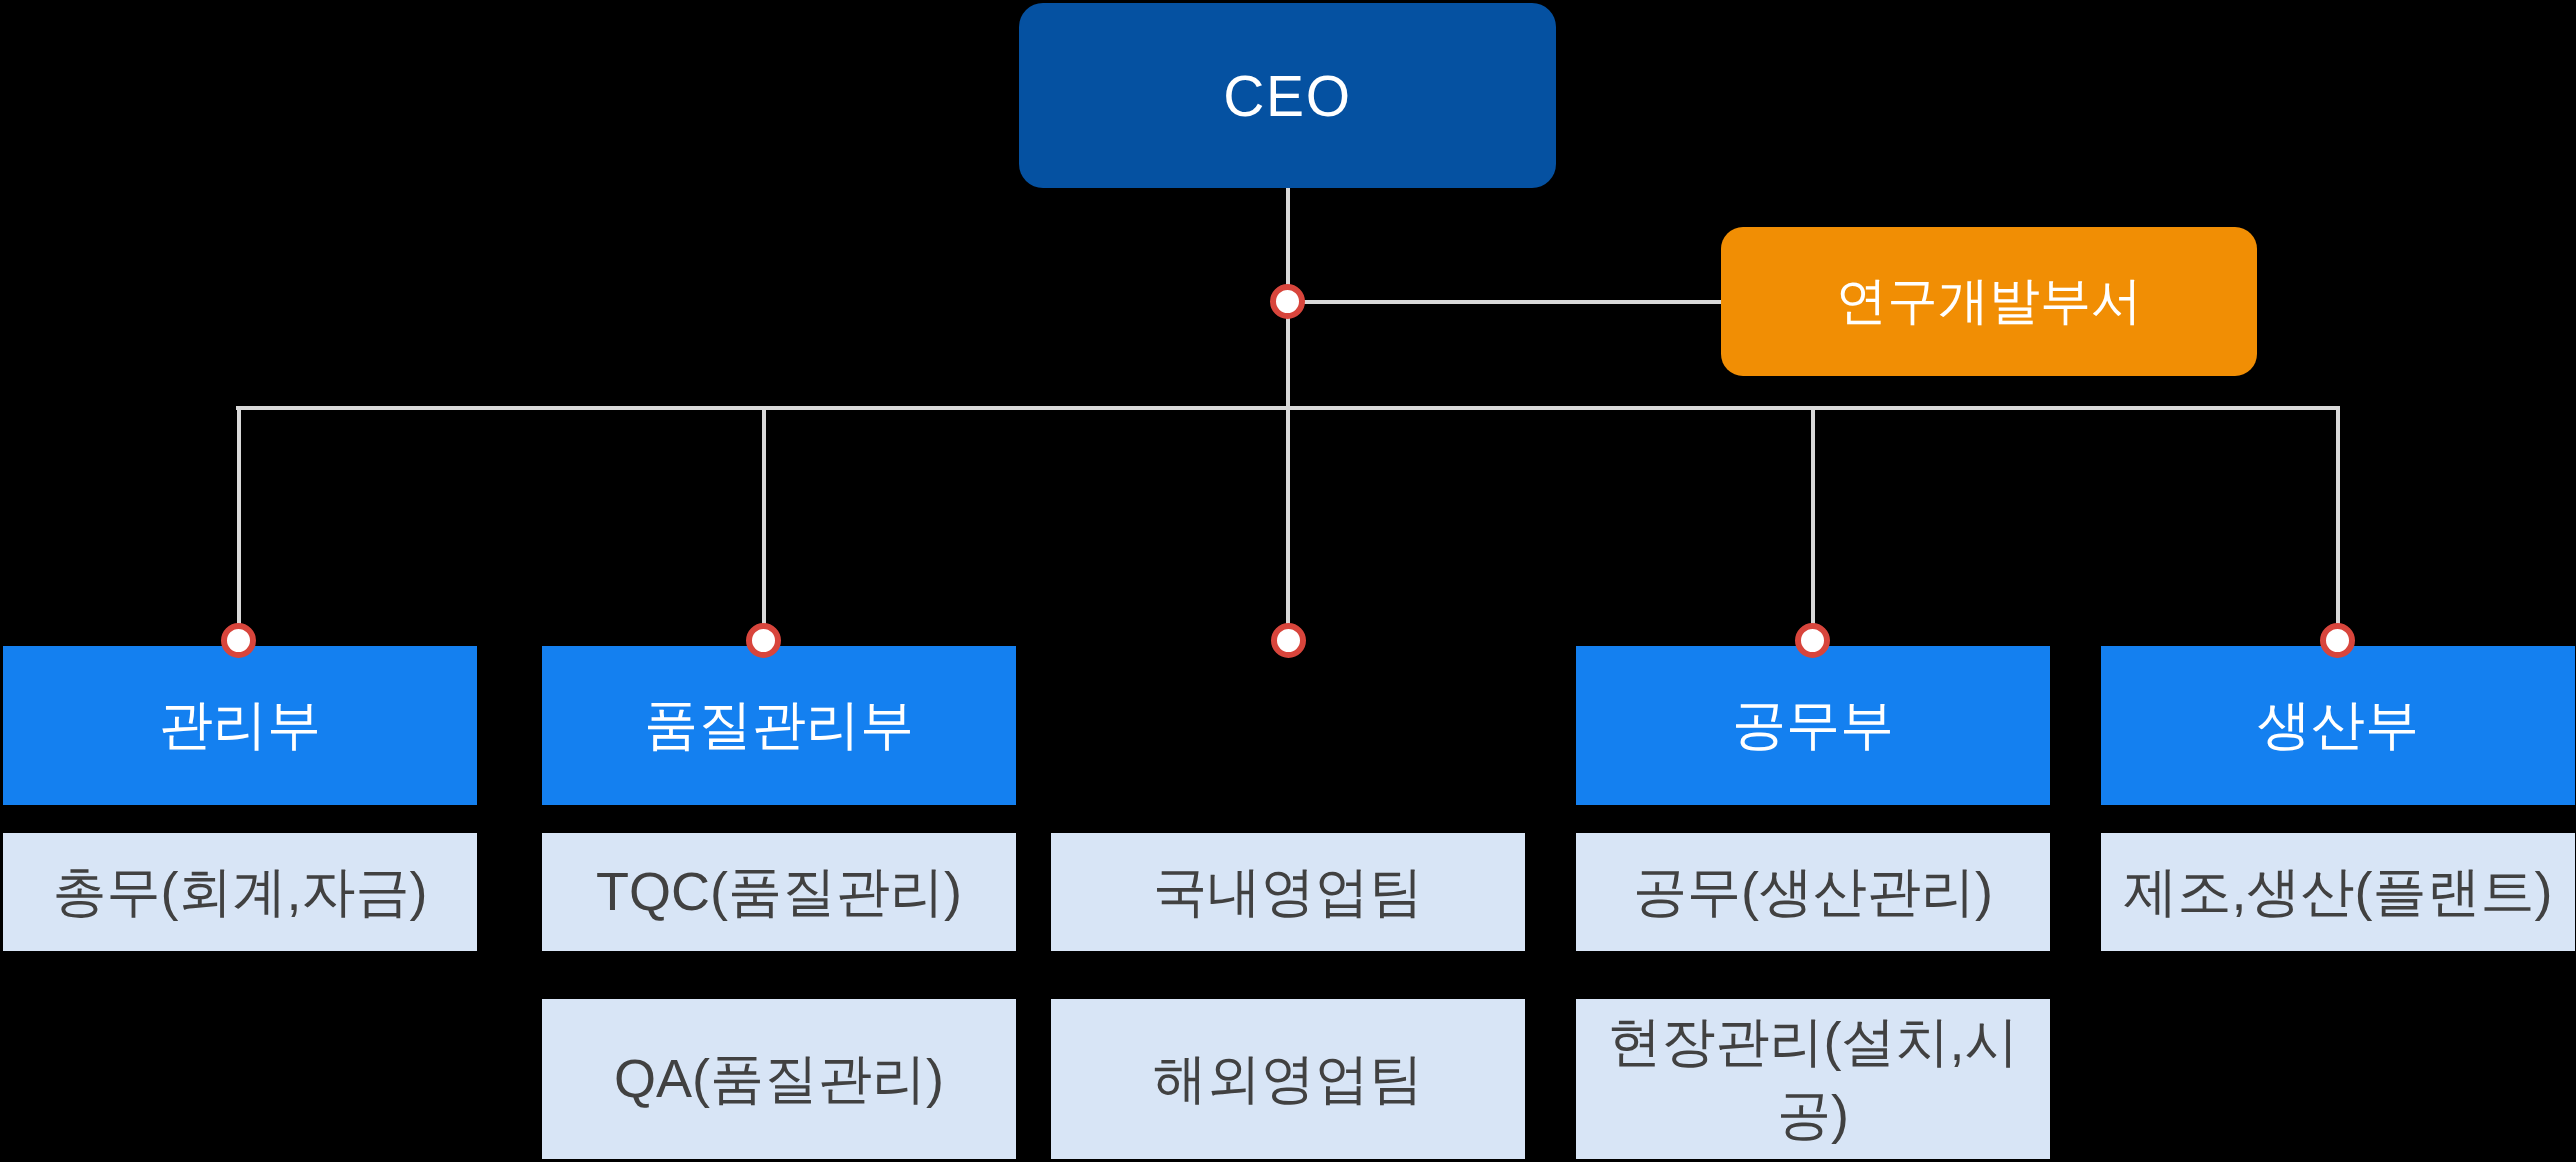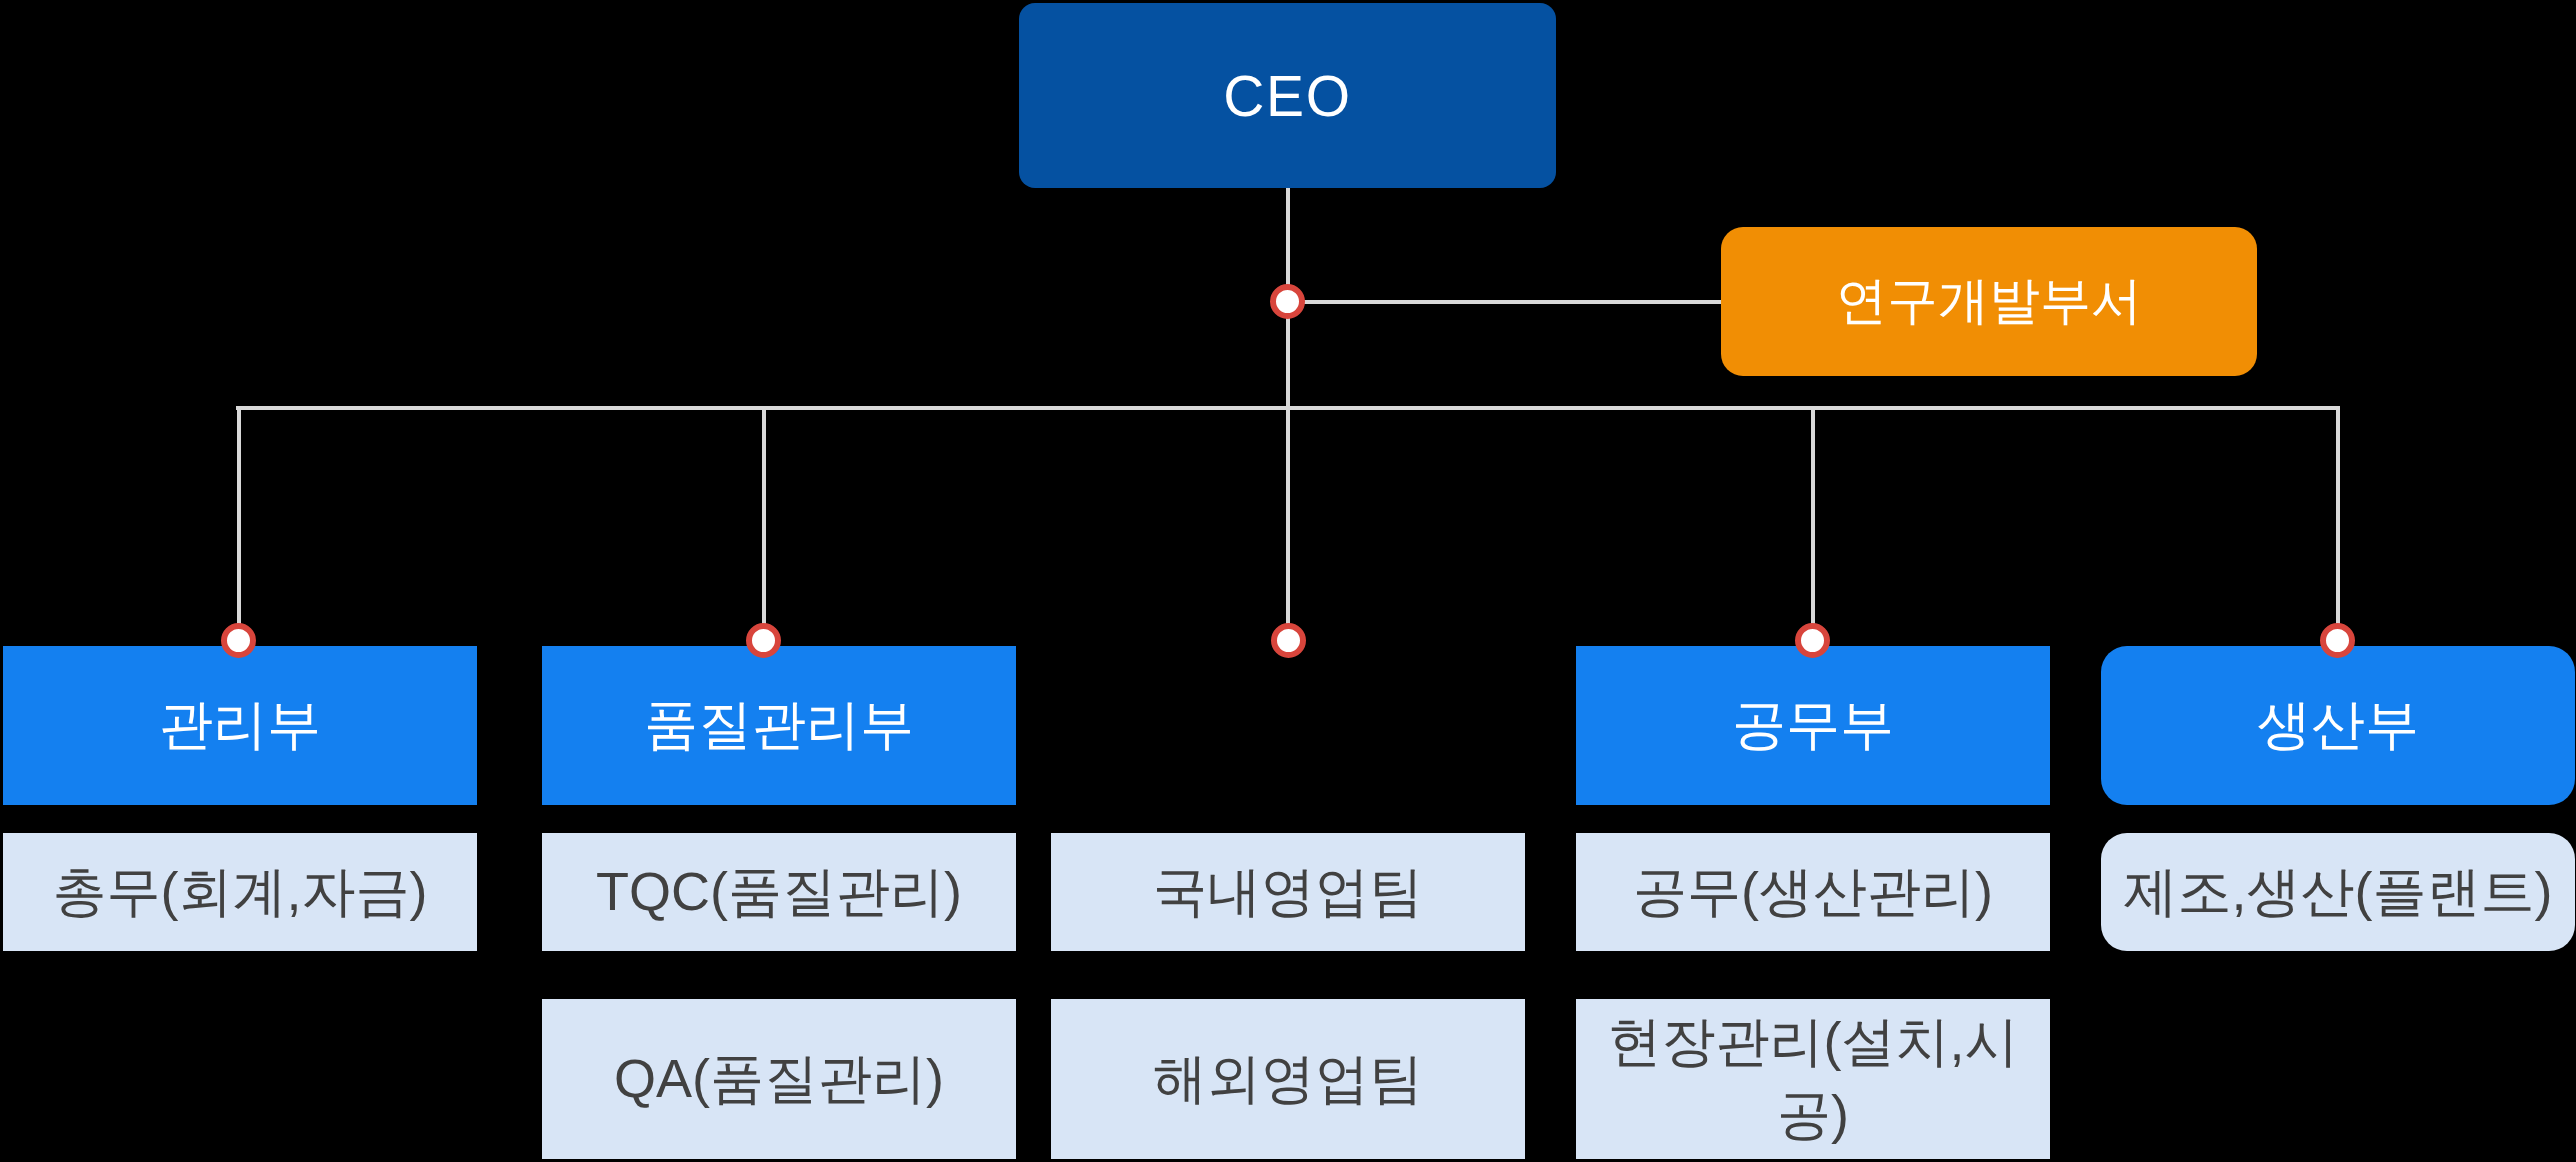--- a/index.html
+++ b/index.html
@@ -8,38 +8,38 @@
     --team_text:#414141; --node_text:#FFFFFF;
   }
   *{margin:0;padding:0;box-sizing:border-box;}
   html,body{background:var(--bg);}
   body{font-family:"Liberation Sans","DejaVu Sans",sans-serif;}
   .stage{position:relative;width:2576px;height:1162px;background:var(--bg);overflow:hidden;}
 
   .node{position:absolute;display:flex;align-items:center;justify-content:center;
         color:var(--node_text);text-align:center;}
   .ceo-box{left:1019px;top:3.2px;width:537px;height:185px;background:var(--primary_dark);
-        border-radius:16px;font-size:57px;font-weight:500;letter-spacing:1.6px;}
+        border-radius:24px;font-size:57px;font-weight:500;letter-spacing:1.6px;}
   .accent-box{left:1721px;top:227px;width:536px;height:149px;background:var(--accent);
         border-radius:22px;font-size:51px;font-weight:400;}
   .dept-box{top:646px;width:474px;height:159px;background:var(--primary);
         font-size:54px;font-weight:500;}
   .team-box{width:474px;height:118px;background:var(--team_bg);color:var(--team_text);
         font-size:54px;font-weight:400;}
   .team-row1{top:833px;}
   .team-row2{top:999px;height:160px;}
 
   .h-line,.v-line{position:absolute;background:var(--line);}
   .h-line{height:4px;}
   .v-line{width:4px;}
 
   .dot{position:absolute;width:35px;height:35px;border-radius:50%;
        background:var(--dot_fill);border:6.4px solid var(--ring_red);}
 
-  .col-0{left:3px;} .col-1{left:542px;} .col-2{left:1051px;} .col-3{left:1576px;} .col-4{left:2101px;border-radius:26px;}
+  .col-0{left:3px;} .col-1{left:542px;} .col-2{left:1051px;} .col-3{left:1576px;} .col-4{left:2101px;}
 </style>
 </head>
 <body>
 
 <div class="stage">
 
   <div class="v-line" style="left:1286px;top:188px;height:448px;"></div>
   <div class="h-line" style="left:1287px;top:300px;width:434px;"></div>
   <div class="h-line" style="left:236px;top:406px;width:2104px;"></div>
   <div class="v-line" style="left:237px;top:406px;height:235px;"></div>

